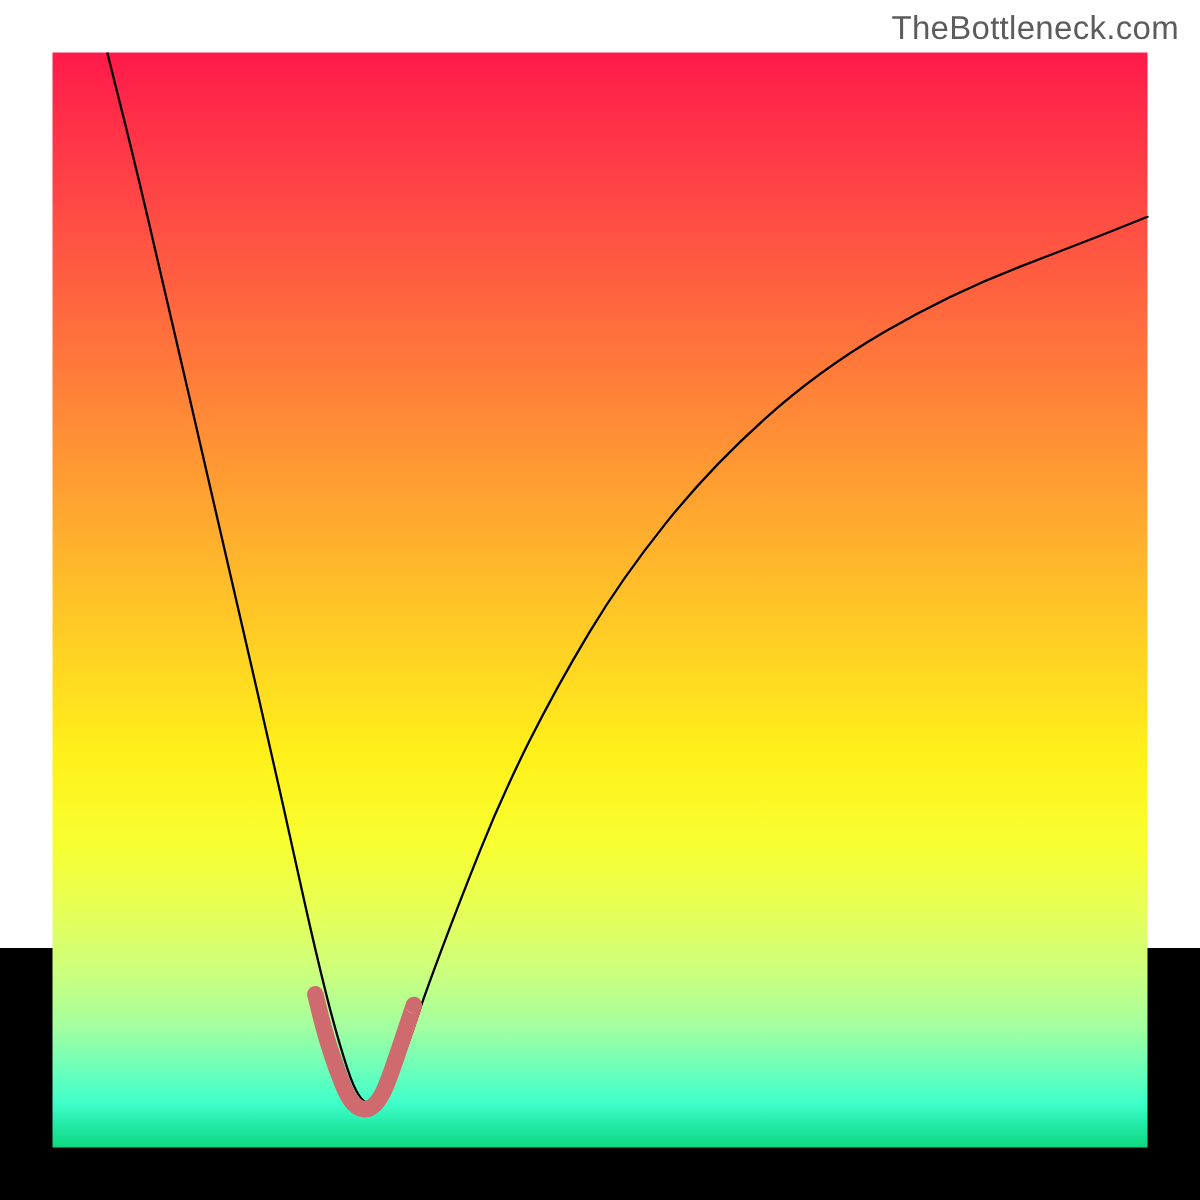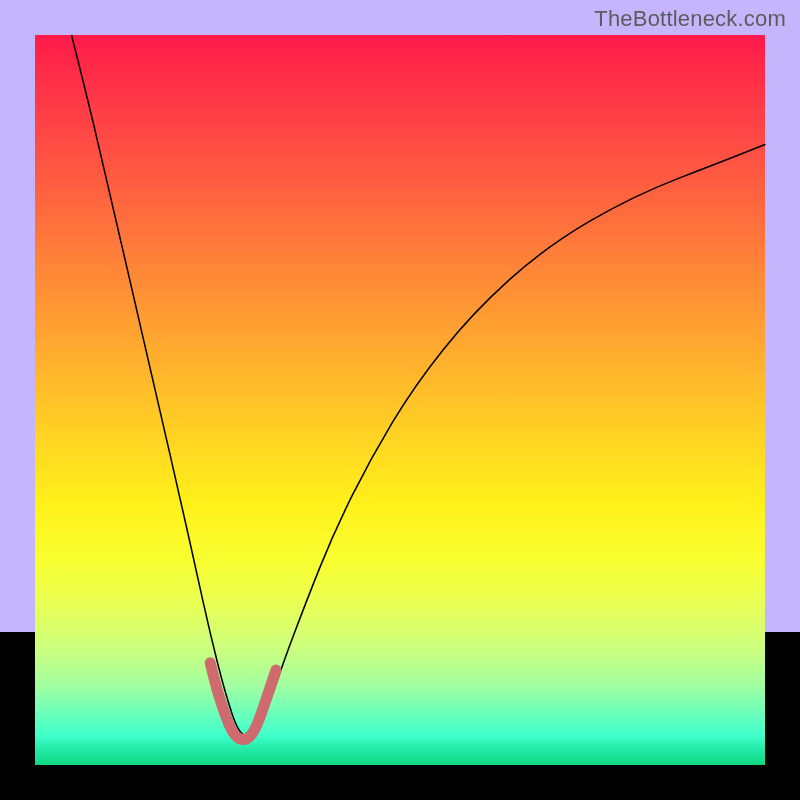--- a/index.html
+++ b/index.html
@@ -8,21 +8,21 @@
     width: 800px;
     height: 800px;
     background: #000;
     overflow: hidden;
     font-family: Arial, Helvetica, sans-serif;
   }
   .stage {
     position: relative;
     width: 800px;
     height: 632px;
-    background: #c4b5fd;
+    background: #ffffff;
   }
   .plot-area {
     position: absolute;
     left: 35px;
     top: 35px;
     width: 730px;
     height: 730px;
     
     background: linear-gradient(
       to bottom,

